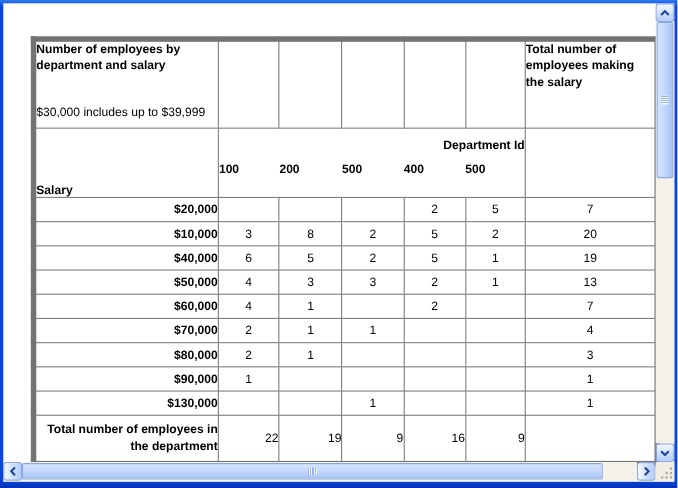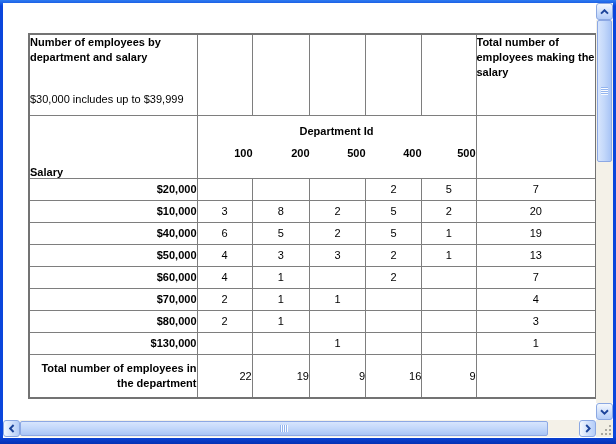--- a/index.html
+++ b/index.html
@@ -17,30 +17,30 @@
   
   table.pivot{
     position:absolute;left:25px;top:30px;
     border-collapse:collapse;table-layout:fixed;
     font-size:11px;color:#000;
   }
   table.pivot td{
     border:1px solid #7e7e7e;
     padding:0;overflow:hidden;white-space:normal;
   }
-  table.pivot{border:2px solid #737373;}
+  table.pivot{border:5px solid #737373;}
   td.title-cell{vertical-align:top;padding:4px 3px;height:81px;}
   .title-text{font-weight:bold;line-height:15px;}
   .note-text{font-weight:normal;line-height:13px;margin-top:28px;}
   td.totalcol-head{vertical-align:top;padding:4px 3px;font-weight:bold;line-height:15px;}
   td.salary-head{vertical-align:bottom;font-weight:bold;padding:0 3px 14px 0;height:63px;}
   td.dept-block{vertical-align:top;padding:0;}
-  .dept-id{ text-align:center;font-weight:bold;padding-top:9px;height:31px;}
+  .dept-id{ text-align:right;font-weight:bold;padding-top:9px;height:31px;}
   .dept-cols{display:flex;}
-  .dept-cols span{display:block;text-align:right;font-weight:bold;}
+  .dept-cols span{display:block;text-align:left;font-weight:bold;}
   .dc0{width:55px;} .dc1{width:57px;} .dc2{width:56px;} .dc3{width:56px;} .dc4{width:54px;}
   td.rowlab{ text-align:right;font-weight:bold;padding-right:3px;height:22px;}
   td.val{ text-align:center;height:22px;font-weight:normal;}
   td.totrow-lab{ text-align:right;font-weight:bold;padding-left:3px;height:44px;line-height:15px;vertical-align:middle;}
   td.totrow-val{ text-align:right;height:44px;}
   
   .sb-btn{
     width:17px;height:17px;flex:0 0 17px;
     background:linear-gradient(180deg,#f4f8fe 0%,#cfdffb 55%,#b4cdf8 100%);
     border:1px solid #8ba8e2;border-radius:3px;
@@ -183,20 +183,29 @@
         <tr>
           <td class="rowlab">$80,000</td>
           <td class="val">2</td>
           <td class="val">1</td>
           <td class="val"></td>
           <td class="val"></td>
           <td class="val"></td>
           <td class="val">3</td>
         </tr>
         <tr>
+          <td class="rowlab">$90,000</td>
+          <td class="val">1</td>
+          <td class="val"></td>
+          <td class="val"></td>
+          <td class="val"></td>
+          <td class="val"></td>
+          <td class="val">1</td>
+        </tr>
+        <tr>
           <td class="rowlab">$130,000</td>
           <td class="val"></td>
           <td class="val"></td>
           <td class="val">1</td>
           <td class="val"></td>
           <td class="val"></td>
           <td class="val">1</td>
         </tr>
 
         <tr>

